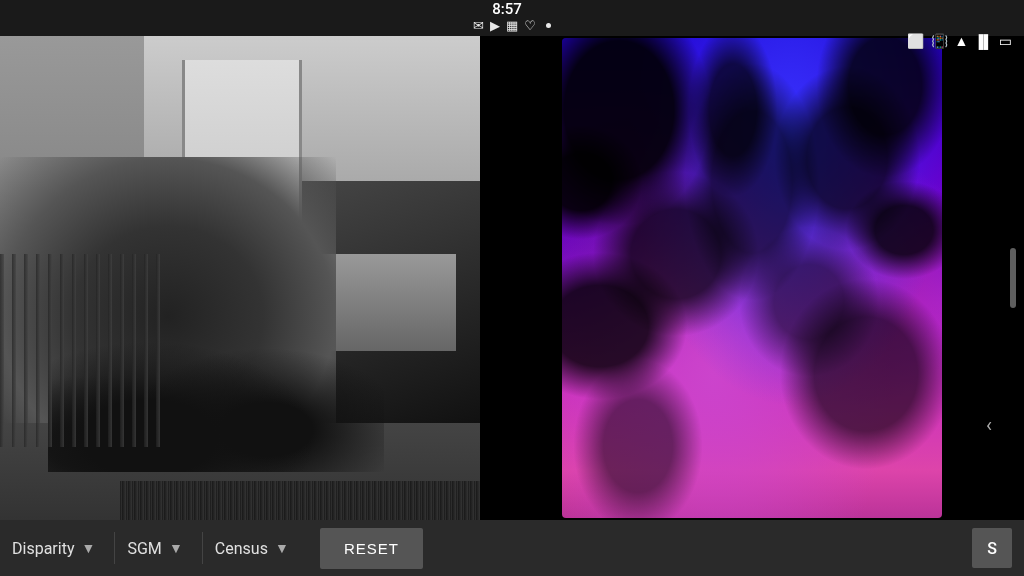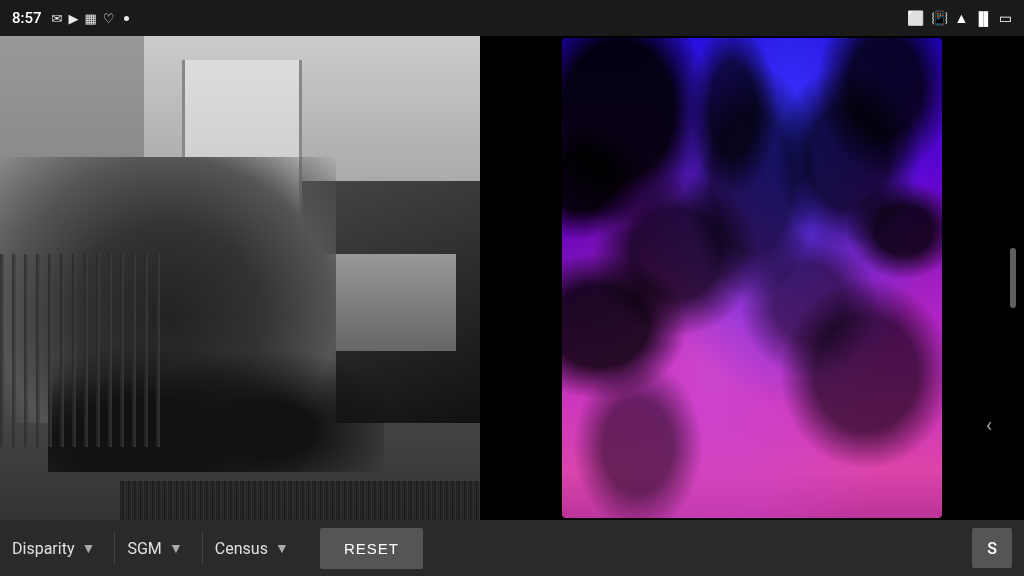--- a/index.html
+++ b/index.html
@@ -15,20 +15,21 @@
     
     #status-bar {
       position: absolute;
       top: 0; left: 0; right: 0;
       height: 36px;
       background: #1a1a1a;
       display: flex;
       align-items: center;
       padding: 0 12px;
       z-index: 10;
+      flex-direction: column;
     }
     #time {
       font-size: 15px;
       font-weight: 500;
       margin-right: 10px;
     }
     .status-icons {
       display: flex;
       align-items: center;
       gap: 6px;

